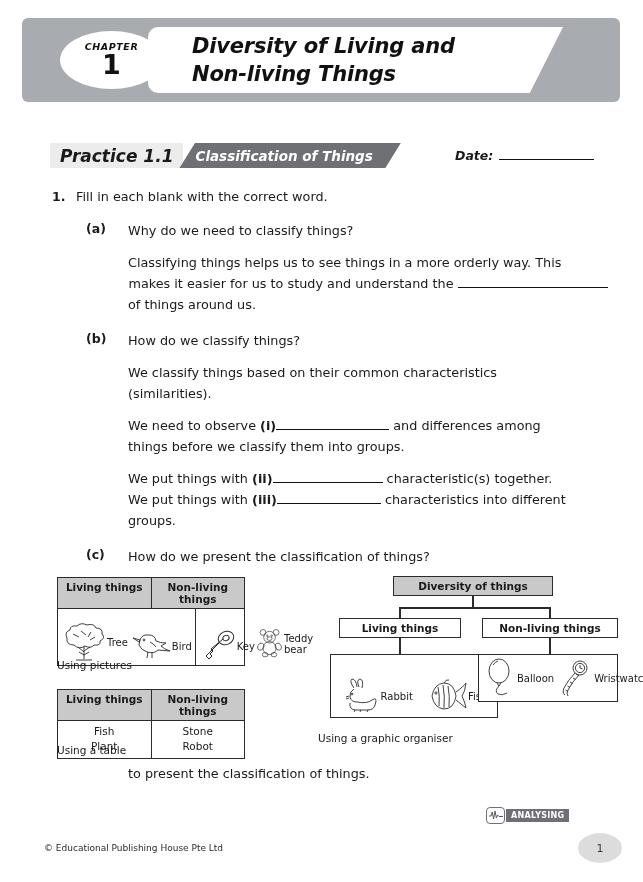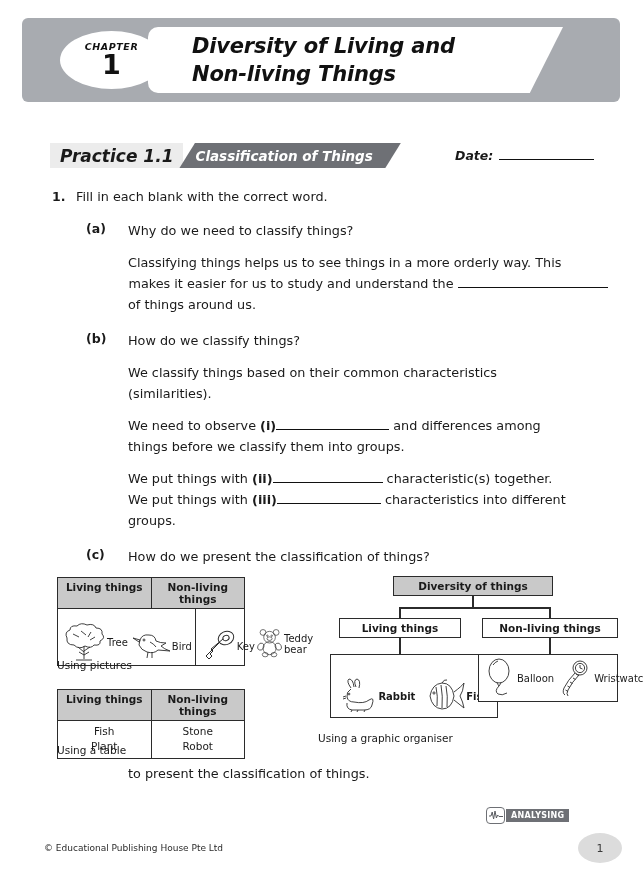--- a/index.html
+++ b/index.html
@@ -247,21 +247,21 @@
   .org-pic-box {
     position: absolute;
     border: 1.5px solid #2b2b2b;
     box-sizing: border-box;
     display: flex;
     justify-content: space-around;
     align-items: flex-end;
     padding: 4px 4px 3px 4px;
     background: #ffffff;
   }
-  .org-pic-l { left: 0px; top: 78px; width: 168px; height: 64px; font-weight: bold; }
+  .org-pic-l { left: 0px; top: 78px; width: 168px; height: 64px; }
   .org-pic-r { left: 148px; top: 78px; width: 140px; height: 48px; }
   .conn { position: absolute; background: #2b2b2b; }
 
   
   .closing {
     position: absolute;
     left: 128px;
     top: 764px;
     font-size: 12.8px;
     line-height: 1.62;

